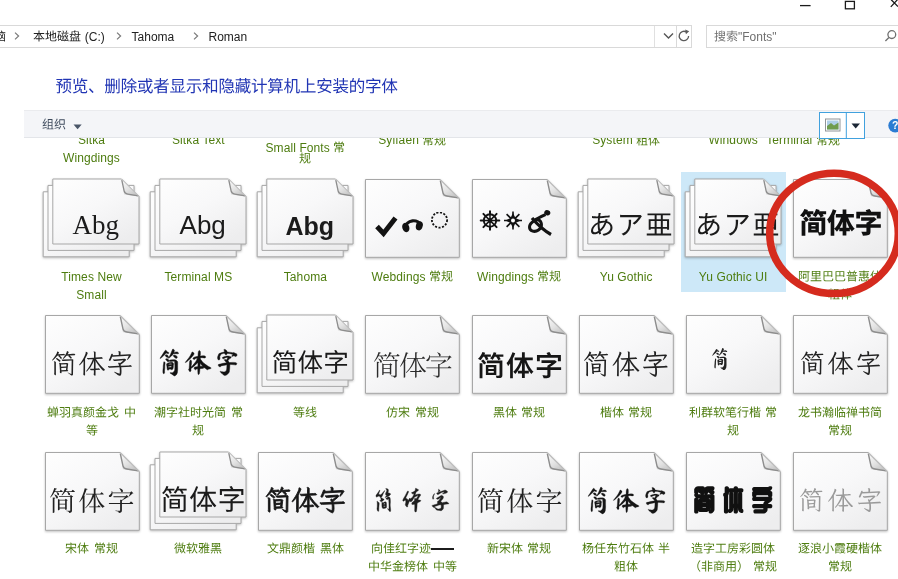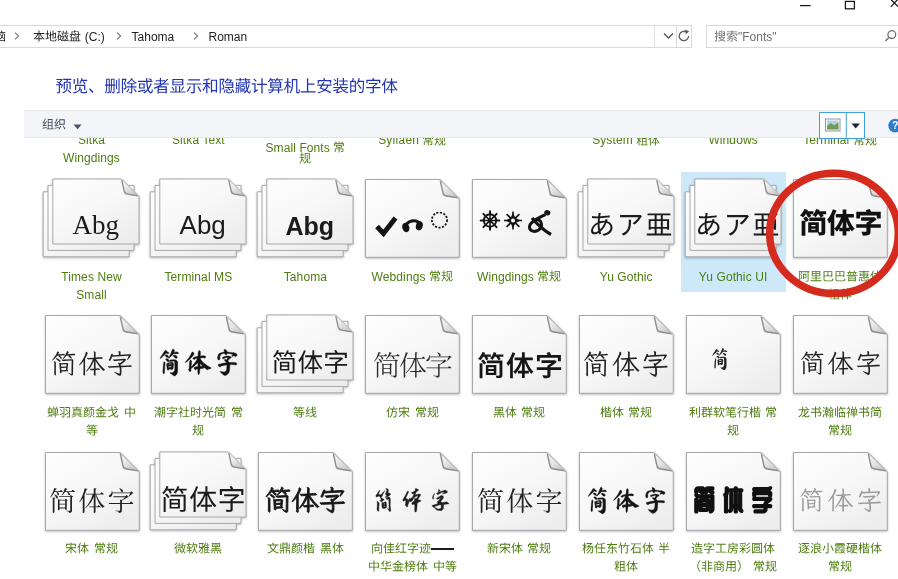--- a/index.html
+++ b/index.html
@@ -261,21 +261,21 @@
       <use href="#gs45e38"></use>
     </svg><svg class="cj" viewBox="0 0 1000 1000">
       <use href="#gs489c4"></use>
     </svg></div>
 <div class="lb" style="left:571.2px;top:131.3px">System <svg class="cj" viewBox="0 0 1000 1000">
       <use href="#gs47c97"></use>
     </svg><svg class="cj" viewBox="0 0 1000 1000">
       <use href="#gs44f53"></use>
     </svg></div>
 <div class="lb" style="left:678.1px;top:131.3px">Windows</div>
-<div class="lb" style="left:785.0px;top:131.3px">Terminal <svg class="cj" viewBox="0 0 1000 1000">
+<div class="lb" style="left:748px;top:131.3px">Terminal <svg class="cj" viewBox="0 0 1000 1000">
       <use href="#gs45e38"></use>
     </svg><svg class="cj" viewBox="0 0 1000 1000">
       <use href="#gs489c4"></use>
     </svg></div>
 <svg style="position:absolute;left:42.0px;top:178.0px;filter:drop-shadow(0.6px 1.4px 1px rgba(0,0,0,0.25))" width="100" height="84" viewBox="0 0 100 84">
     <path d="M1.2,13.8 h86 v65 h-86 Z" fill="url(#pgr)" stroke="#a7a7a7" stroke-width="1"></path>
     <path d="M6.0,7.4 h86 v65 h-86 Z" fill="url(#pgr)" stroke="#a7a7a7" stroke-width="1"></path>
     <path d="M10.8,1 H79.5 L97,18.5 V66 H10.8 Z" fill="url(#pgr)" stroke="#a7a7a7" stroke-width="1"></path>
     <path d="M79.5,1 L97,18.5 L82.3,16.4 Q81.2,13.8 81.6,8 Z" fill="url(#fgr)"></path>
     <path d="M79.8,2 L82.1,12.9 Q82.7,15.7 85.8,16.1 L96.3,17.9" fill="none" stroke="#8d8d8d" stroke-width="1.3" stroke-linejoin="round"></path>

